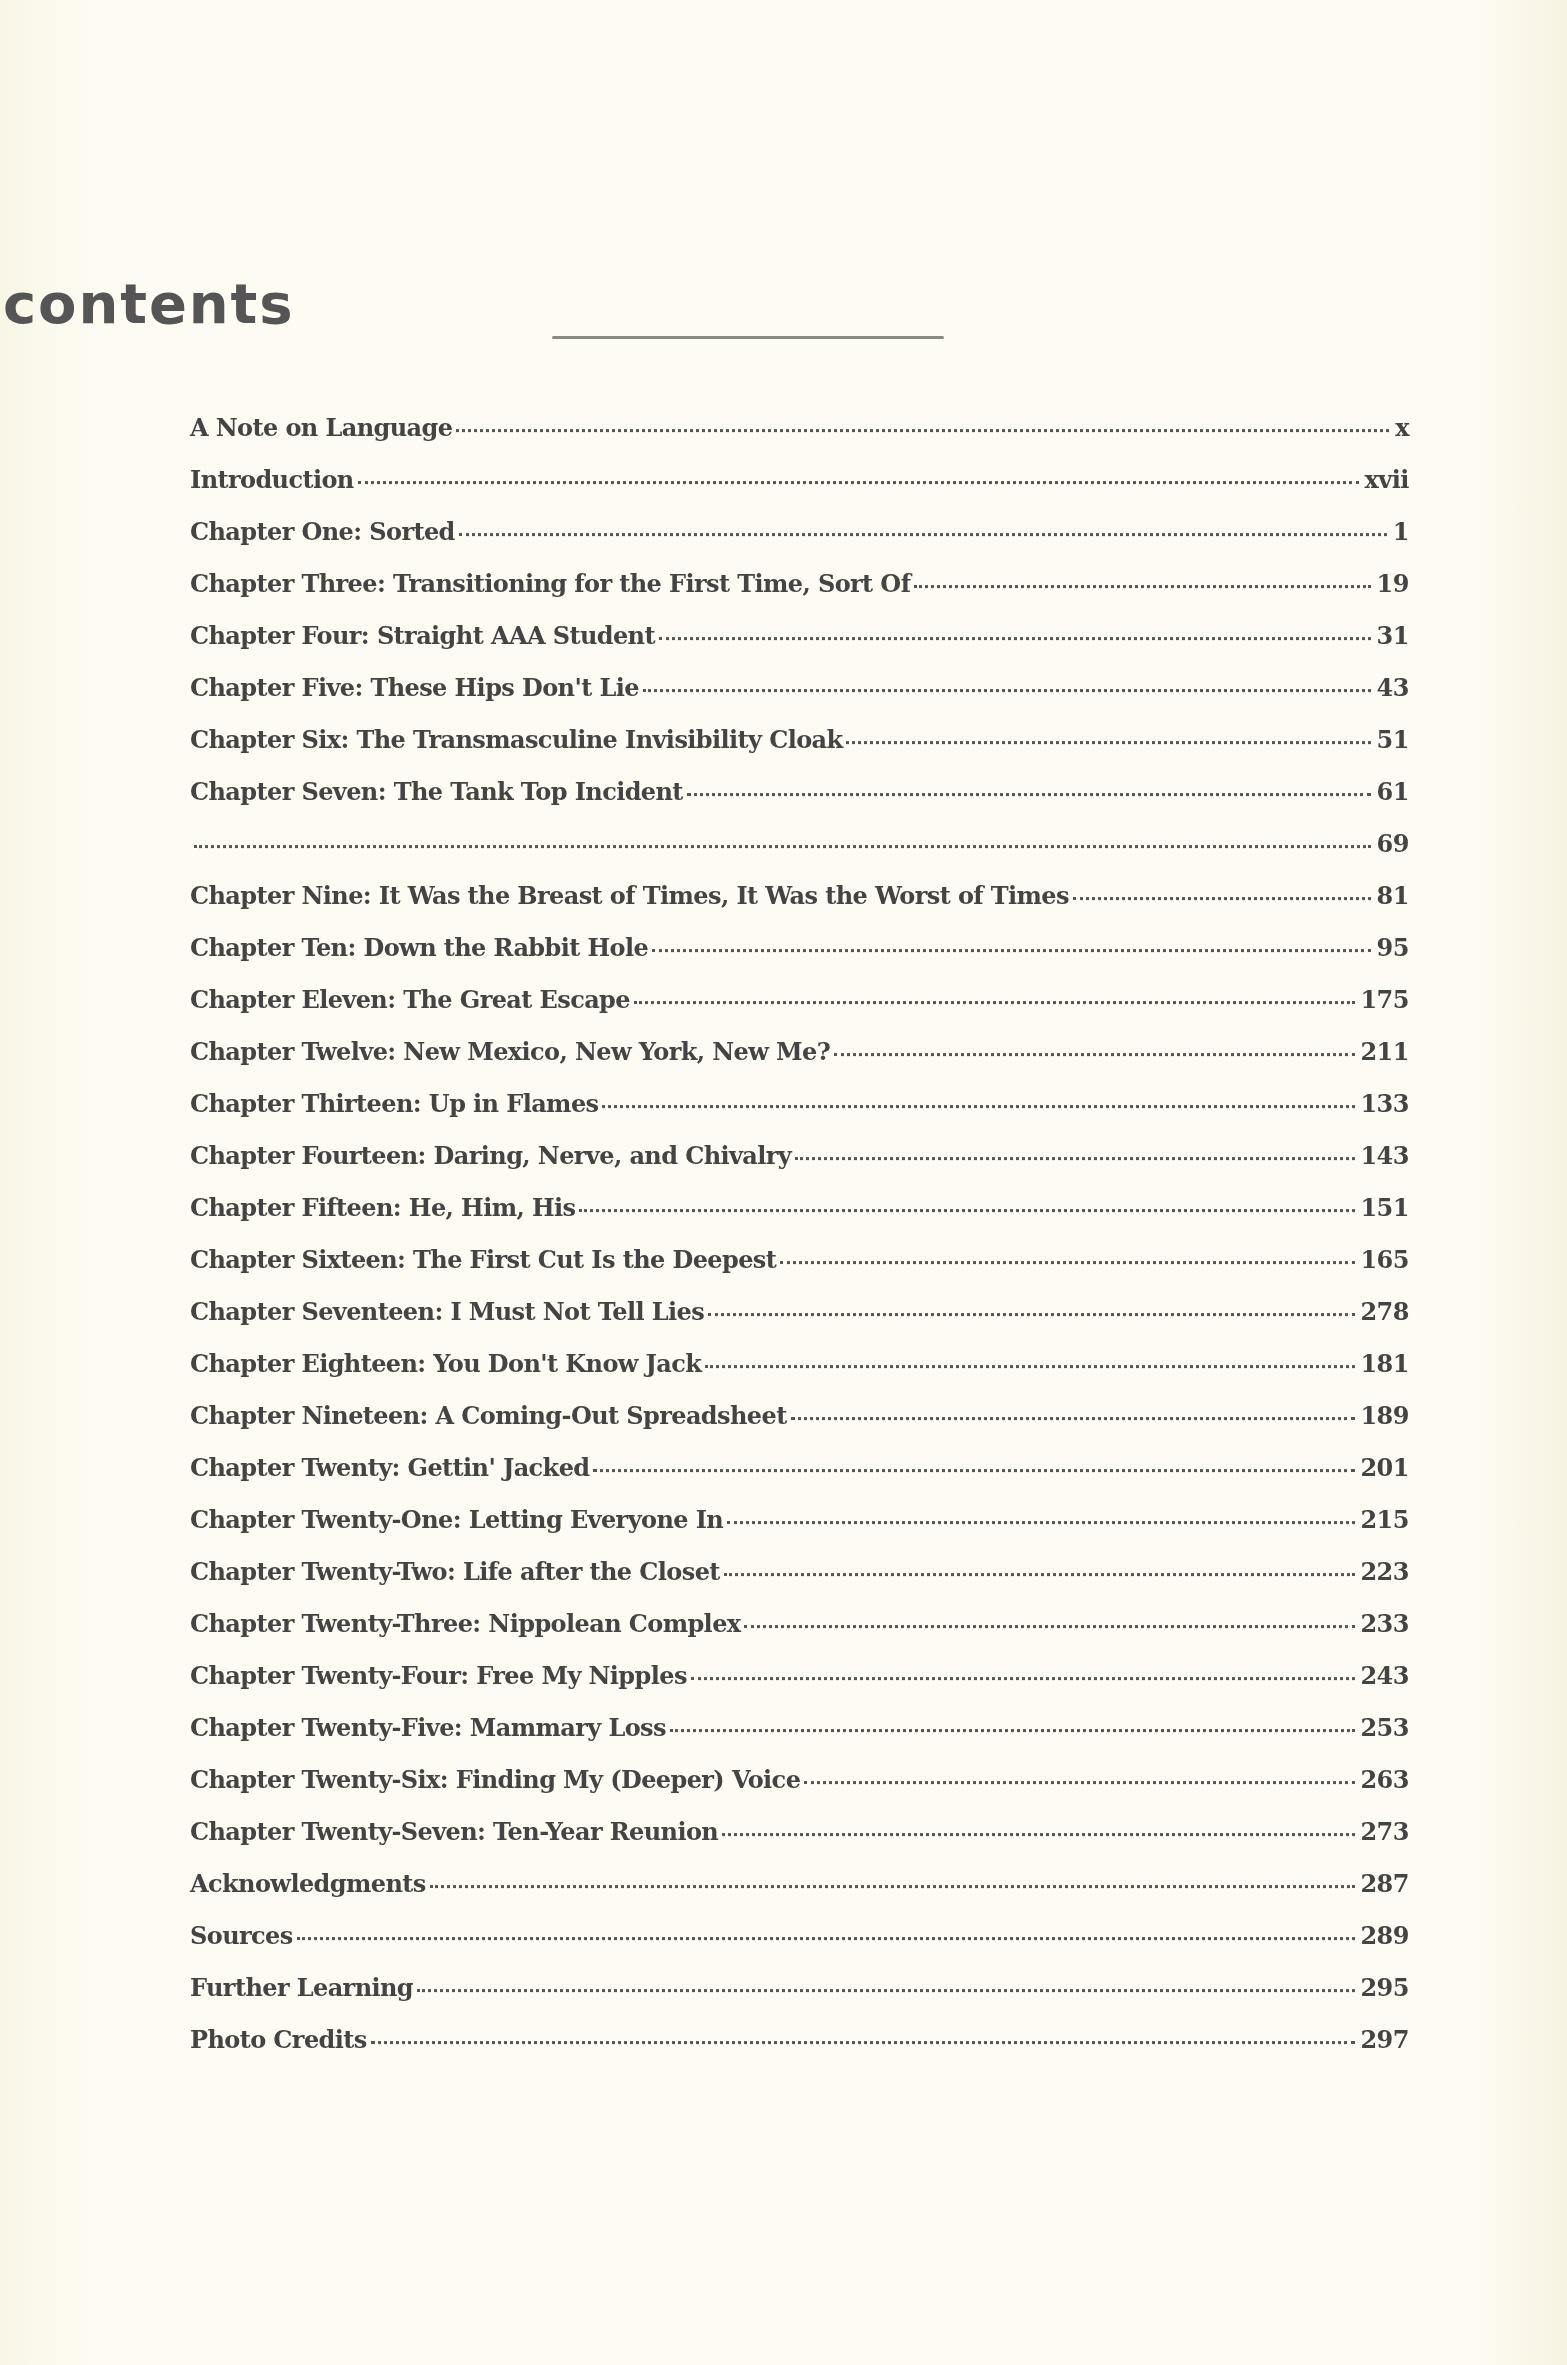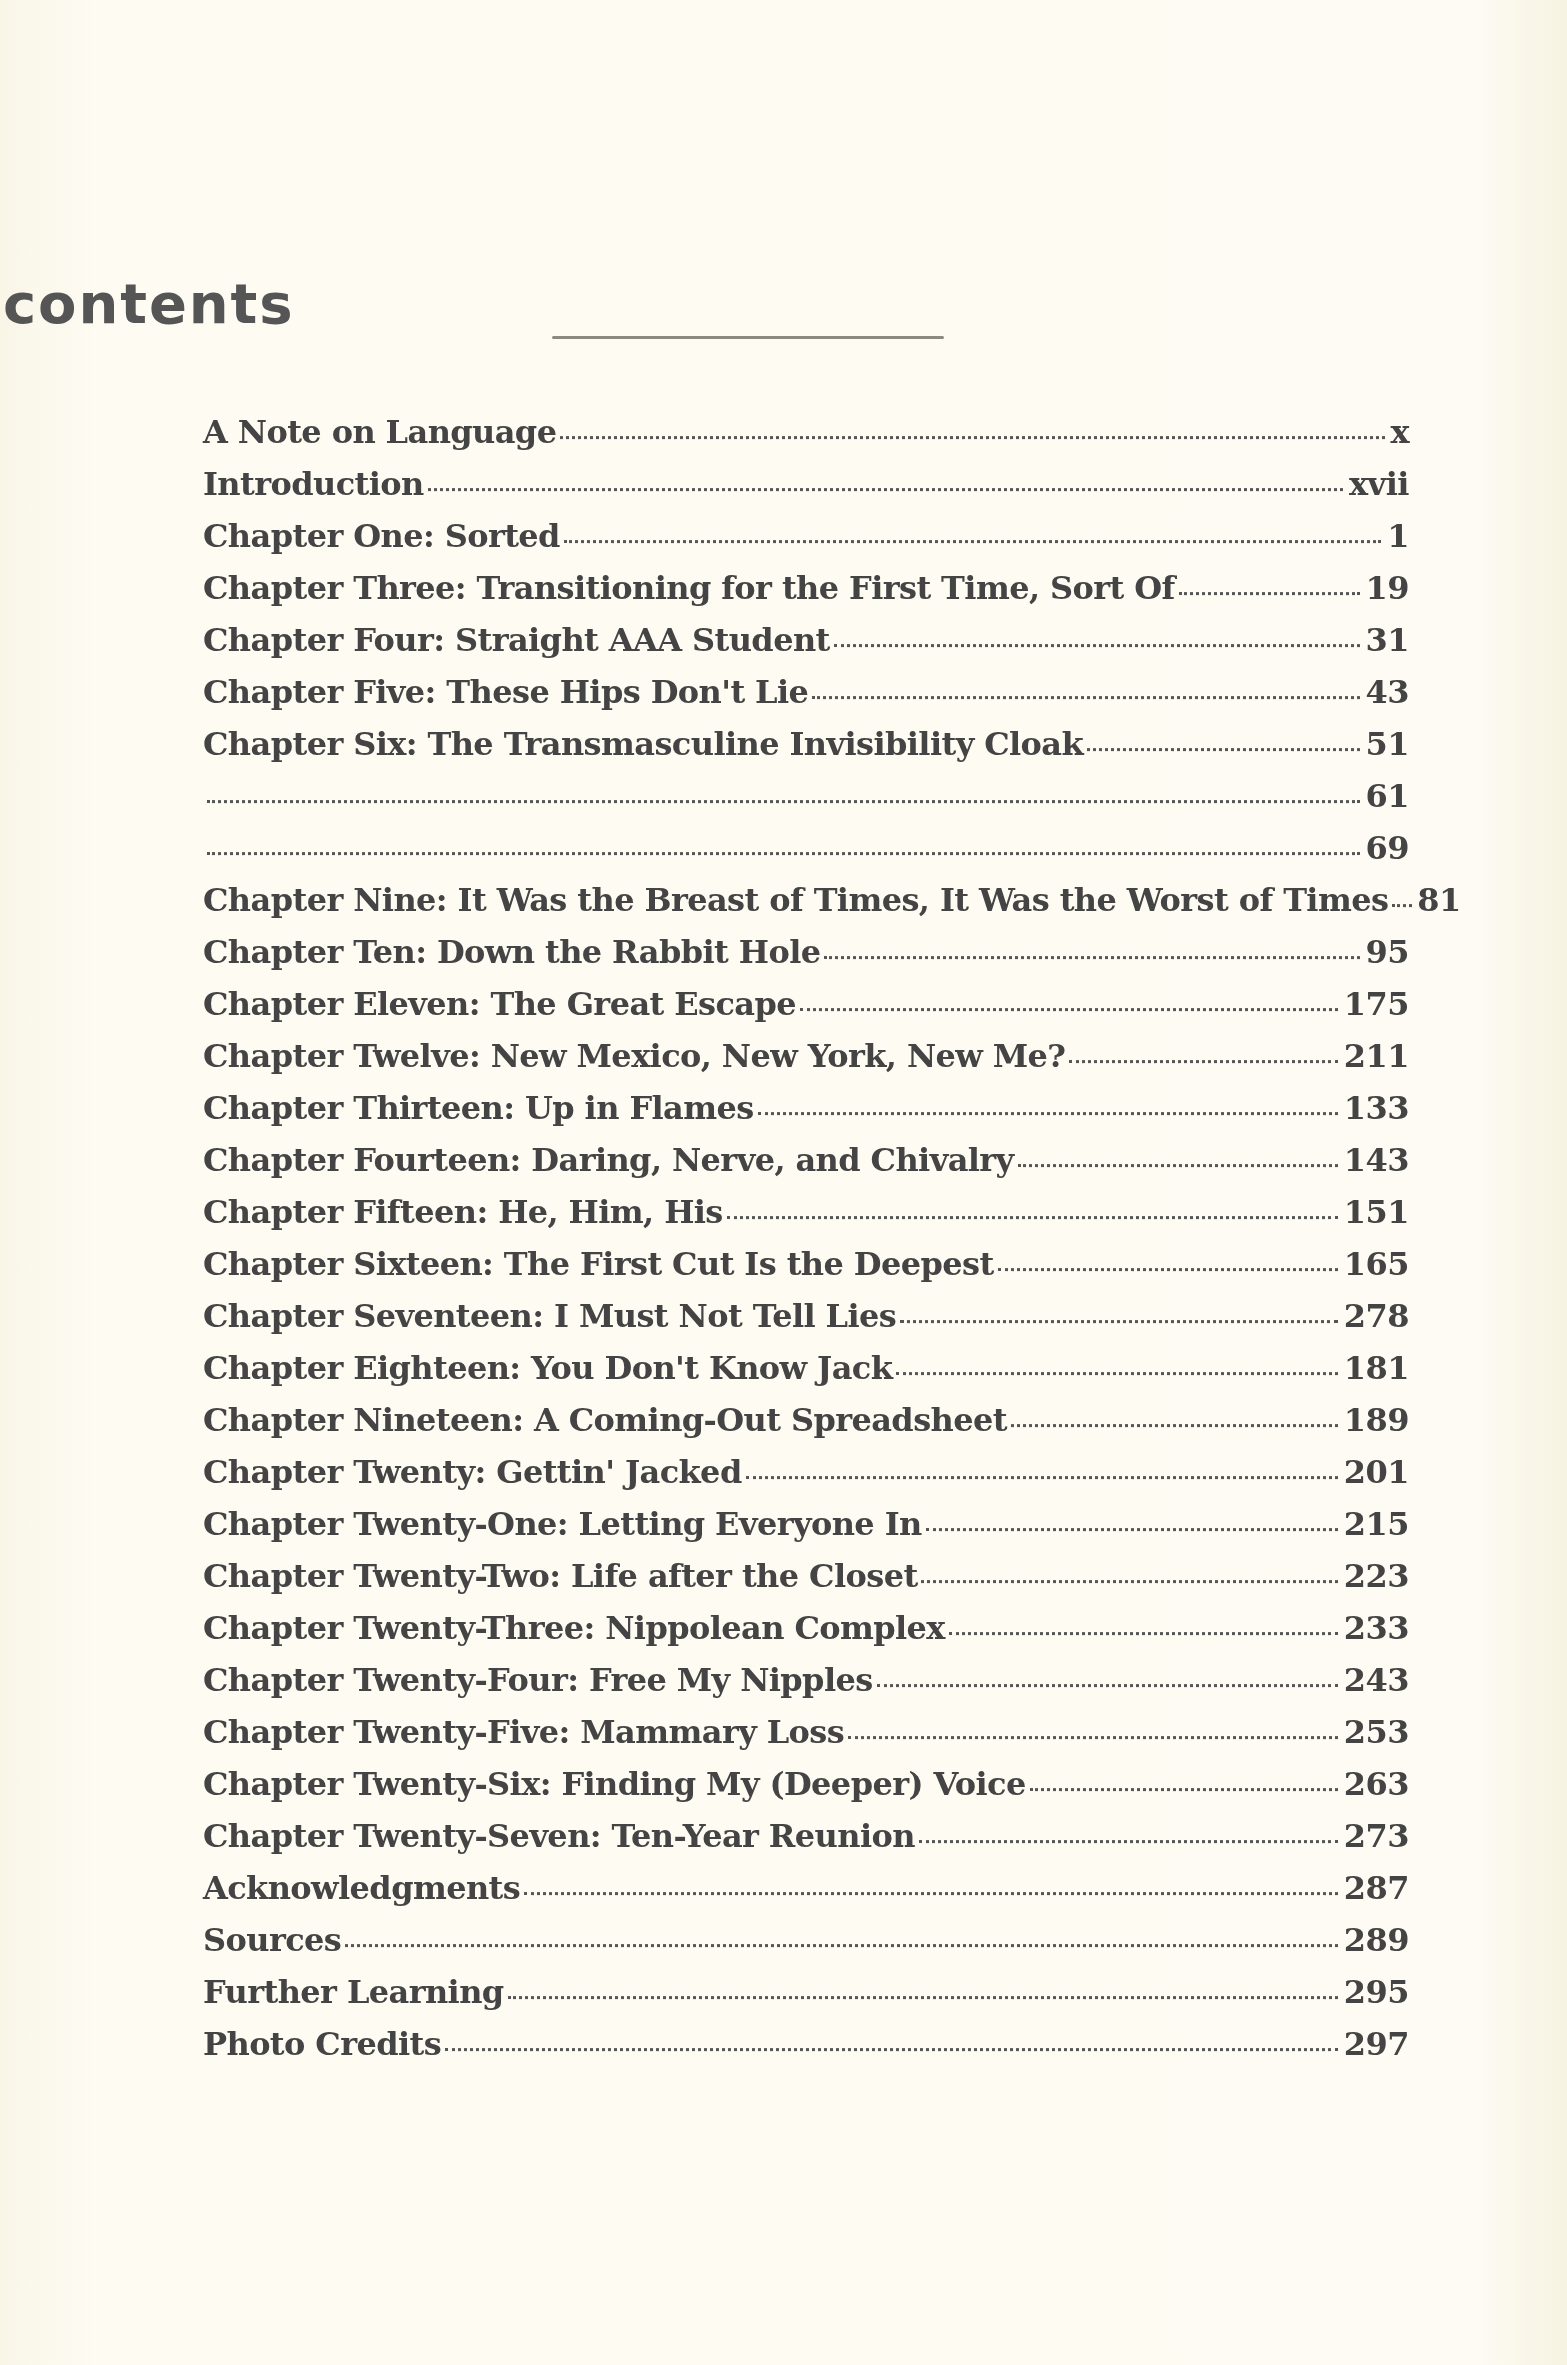--- a/index.html
+++ b/index.html
@@ -50,26 +50,25 @@
       top: 413px;
       width: 1219px;
       margin: 0;
       padding: 0;
       list-style: none;
     }
     .toc-entry {
       display: flex;
       align-items: baseline;
       height: 52px;
-      font-size: 32px;
+      font-size: 24px;
       font-weight: bold;
       color: #444444;
       white-space: nowrap;
       cursor: pointer;
-      margin-left: 13px;
     }
     .toc-title {
       flex: 0 0 auto;
       letter-spacing: -0.6px;
     }
     .toc-leader {
       flex: 1 1 auto;
       margin: 0 5.8px 0 3.9px;
       border-bottom: 3.9px dotted #555555;
       transform: translateY(-3.9px);
@@ -119,20 +118,21 @@
     <span class="toc-title">Chapter Five: These Hips Don't Lie</span>
     <span class="toc-leader"></span>
     <span class="toc-page">43</span>
   </li>
       <li class="toc-entry">
     <span class="toc-title">Chapter Six: The Transmasculine Invisibility Cloak</span>
     <span class="toc-leader"></span>
     <span class="toc-page">51</span>
   </li>
       <li class="toc-entry">
+    <span class="toc-title">Chapter Seven: The Tank Top Incident</span>
     <span class="toc-leader"></span>
     <span class="toc-page">61</span>
   </li>
       <li class="toc-entry">
     <span class="toc-leader"></span>
     <span class="toc-page">69</span>
   </li>
       <li class="toc-entry">
     <span class="toc-title">Chapter Nine: It Was the Breast of Times, It Was the Worst of Times</span>
     <span class="toc-leader"></span>

